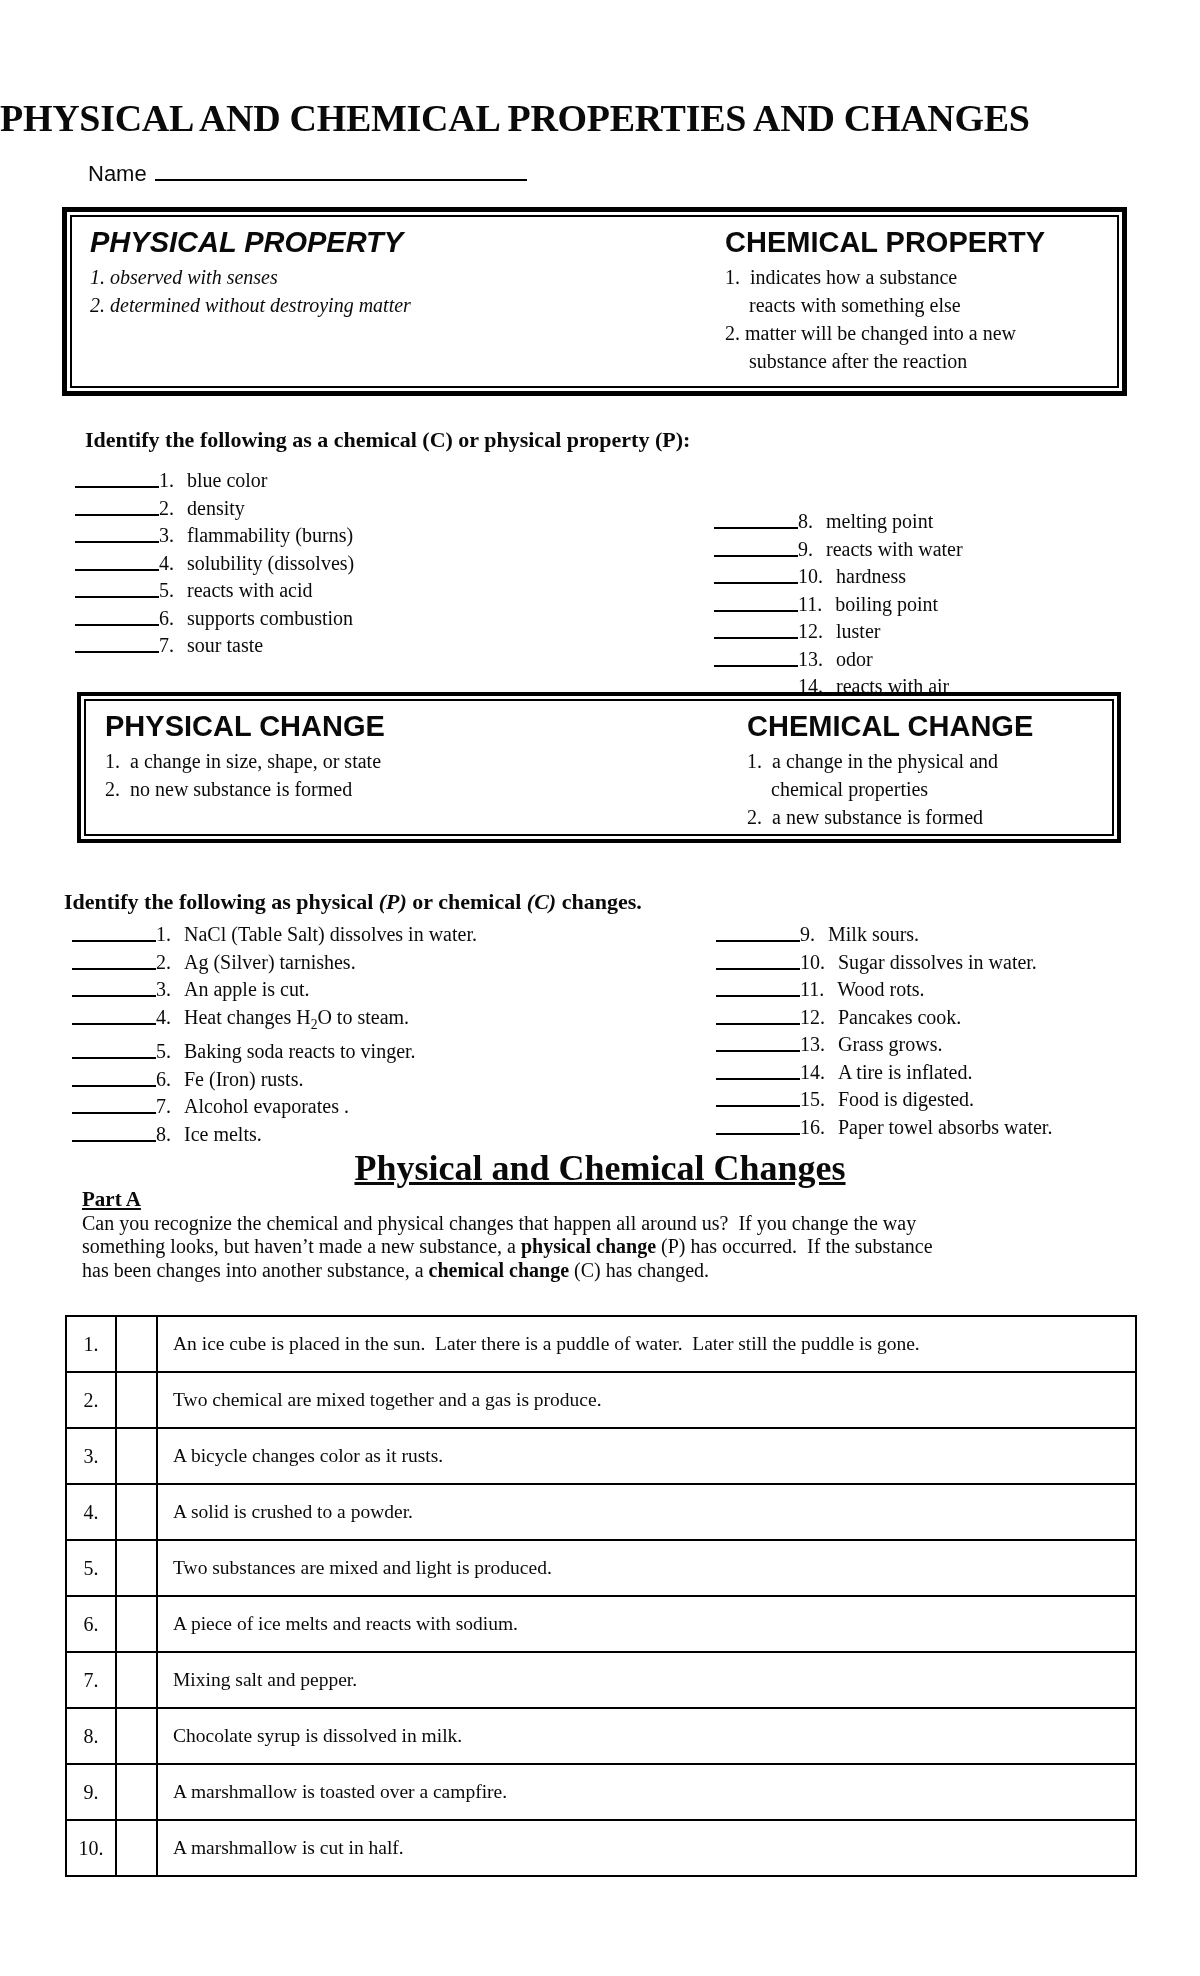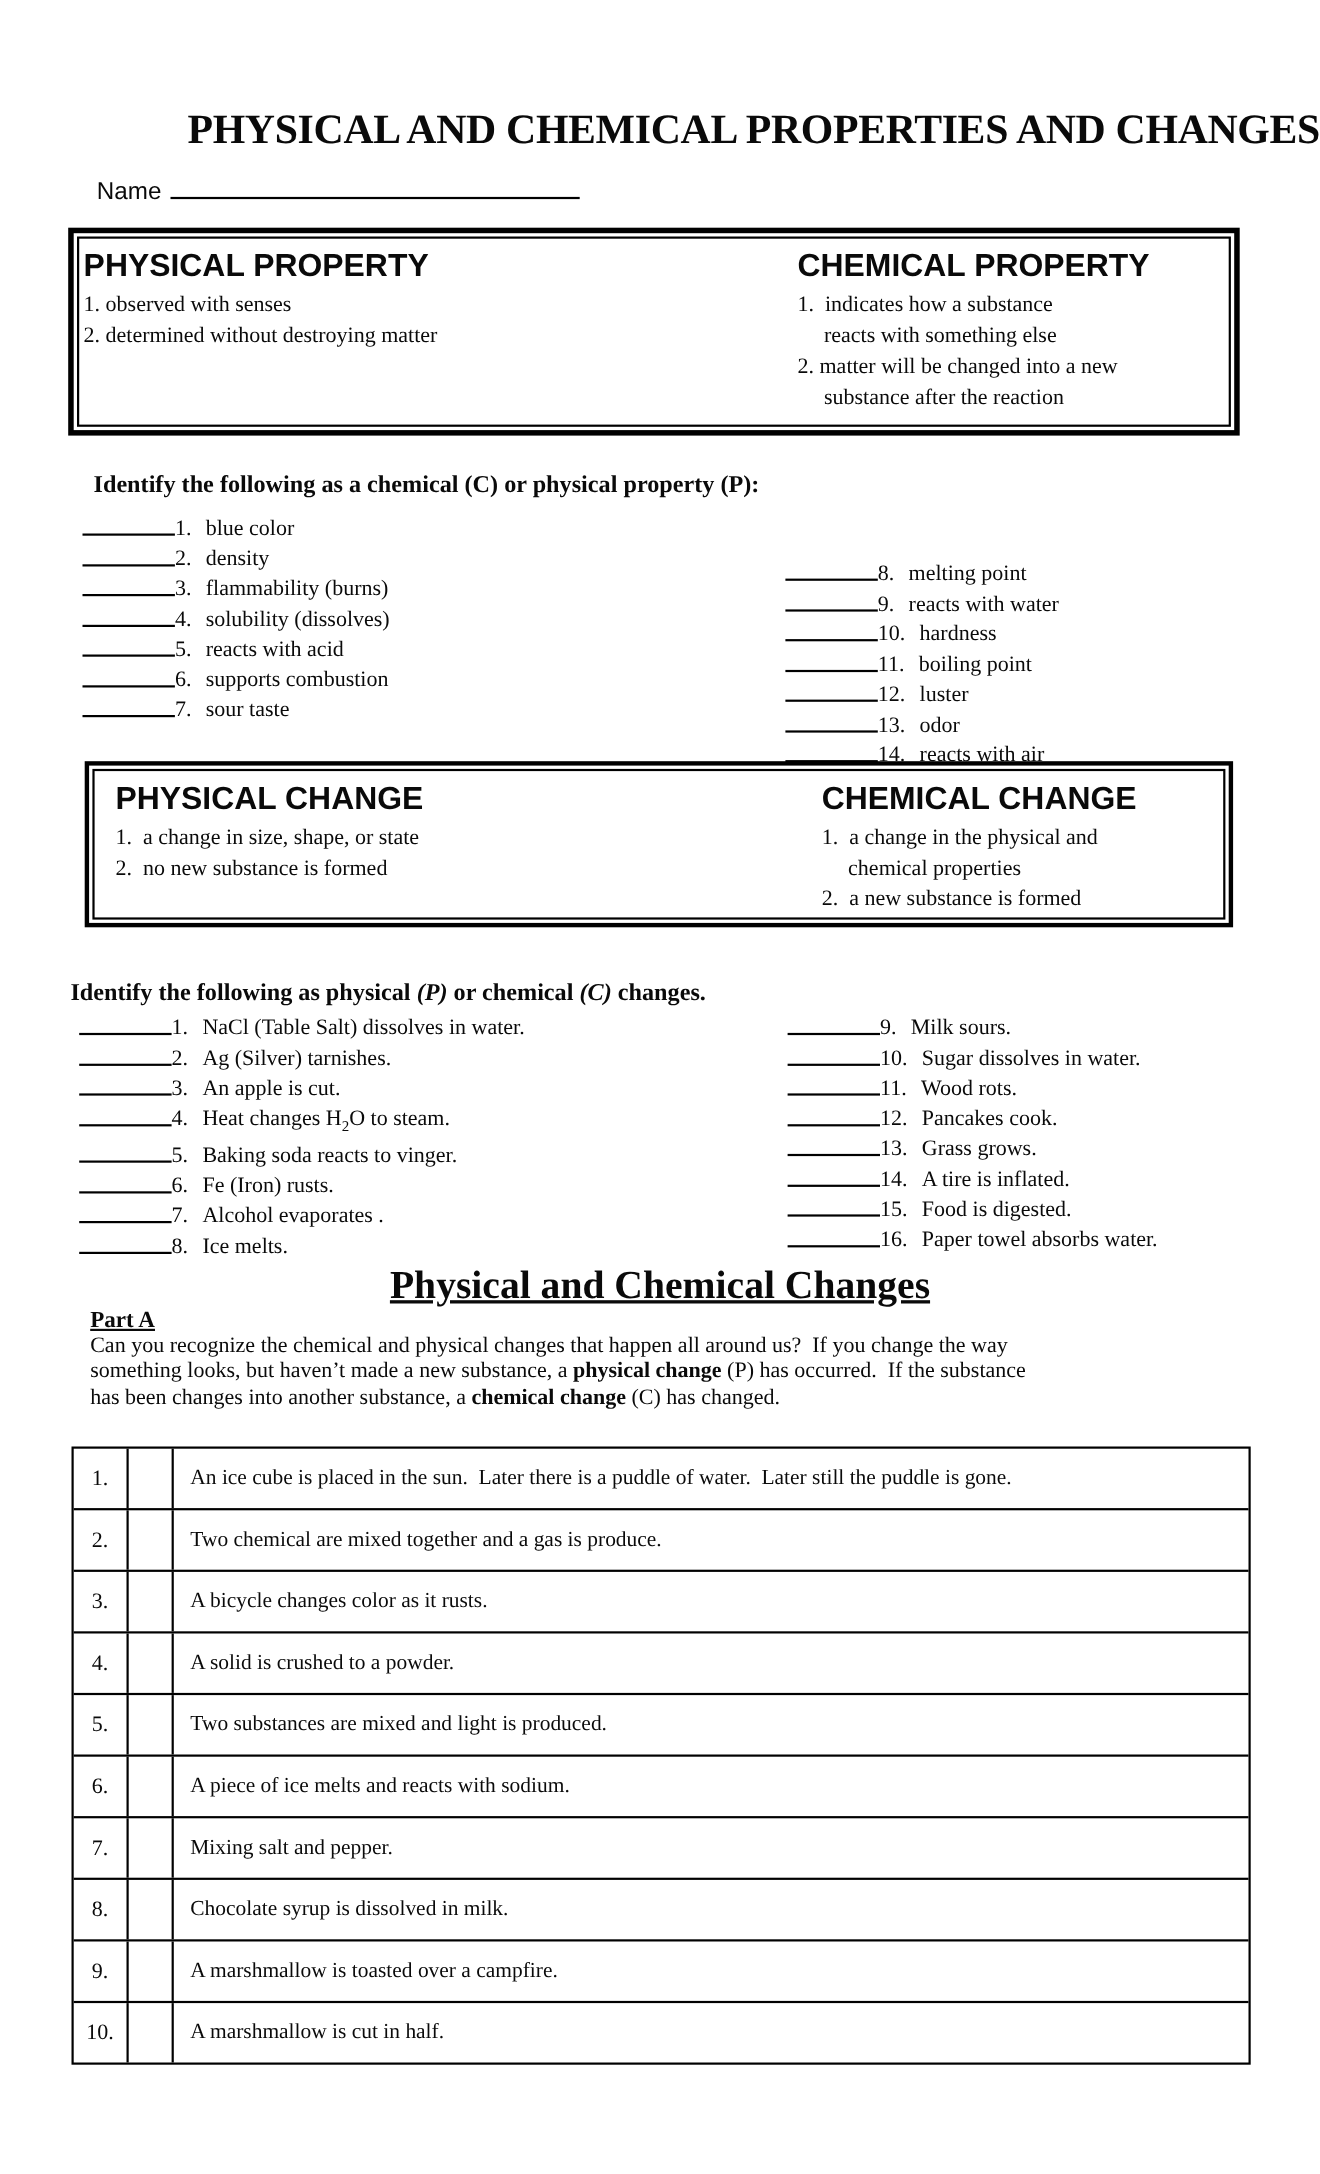--- a/index.html
+++ b/index.html
@@ -2,21 +2,21 @@
 <html><head>
 <meta charset="utf-8">
 <style>
   html,body{margin:0;padding:0;background:#ffffff;}
   #page{position:relative;width:1200px;height:1976px;background:#ffffff;color:#0a0a0a;overflow:hidden;}
   .abs{position:absolute;}
   .b{font-weight:bold;}
   .i{font-style:italic;}
   sub{font-size:0.68em;}
 
-  #title{top:96px;left:0;width:100%;text-align:right;font-family:"Liberation Serif","DejaVu Serif",serif;
+  #title{top:96px;left:0;width:100%;text-align:left;font-family:"Liberation Serif","DejaVu Serif",serif;
          font-weight:bold;font-size:38px;letter-spacing:-0.3px;white-space:pre;}
   #nameRow{top:159px;left:88px;font-family:"Liberation Sans","DejaVu Sans",sans-serif;font-size:22px;white-space:pre;}
   .nblank{display:inline-block;width:372px;border-bottom:2px solid #000;height:20px;margin-left:8px;vertical-align:baseline;}
 
   
   .dframe{box-sizing:border-box;border:5px solid #000;padding:3px;}
   .dframe2{box-sizing:border-box;border:4px solid #000;padding:3px;}
   .dframe-in{box-sizing:border-box;border:2px solid #000;width:100%;height:100%;position:relative;}
   #box1{left:62px;top:207px;width:1065px;height:189px;}
   #box2{left:77px;top:692px;width:1044px;height:151px;}
@@ -58,21 +58,21 @@
 <body>
 
 <div id="page">
 
   <div id="title" class="abs">PHYSICAL AND CHEMICAL PROPERTIES AND CHANGES</div>
 
   <div id="nameRow" class="abs"><span>Name</span><span class="nblank"></span></div>
 
   <div id="box1" class="abs dframe">
     <div class="dframe-in">
-      <div class="boxcol" style="left:4px;">
+      <div class="boxcol" style="left:18px;font-style:italic;">
         <div class="bhead">PHYSICAL PROPERTY</div>
         <div>
             <div class="boxline">1. observed with senses</div>
             <div class="boxline">2. determined without destroying matter</div>
           </div>
       </div>
       <div class="boxcol" style="left:653px;">
         <div class="bhead">CHEMICAL PROPERTY</div>
         <div>
             <div class="boxline">1.  indicates how a substance</div>

